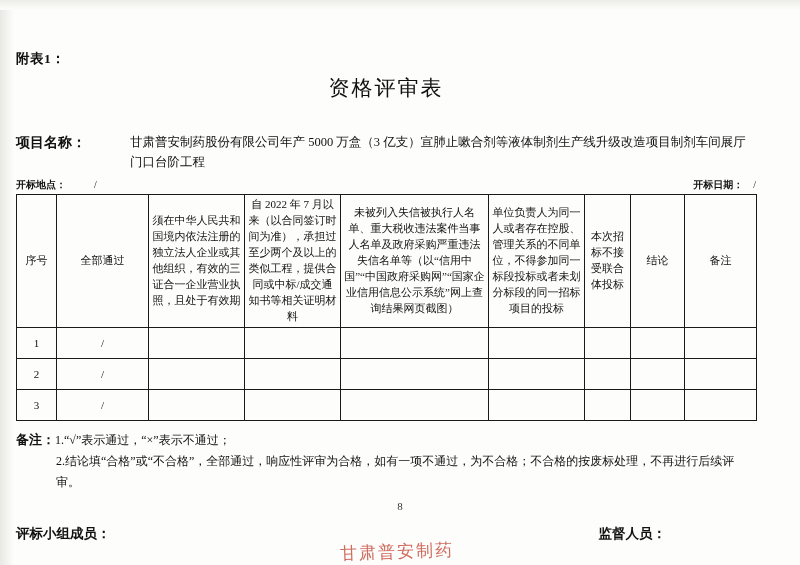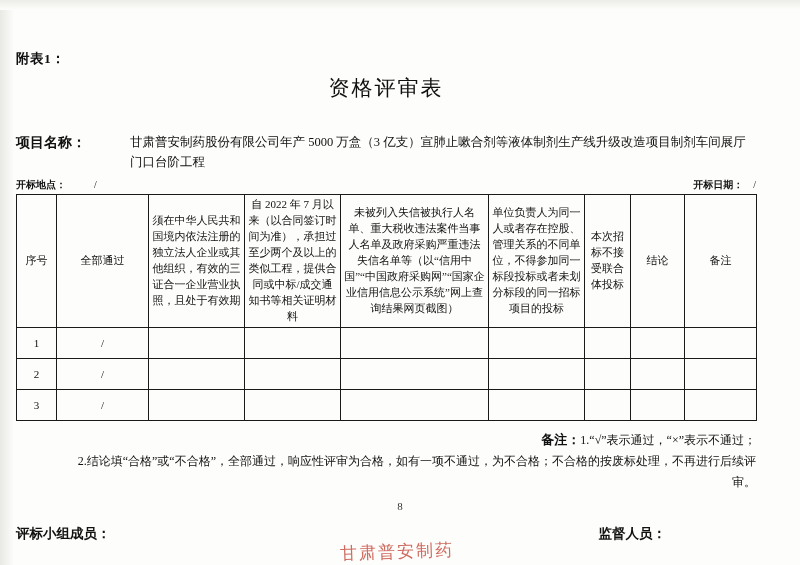--- a/index.html
+++ b/index.html
@@ -127,21 +127,20 @@
     margin-top: 8px;
     font-size: 12px;
     line-height: 1.75;
   }
   .notes .note-head {
     font-weight: bold;
     font-size: 13px;
   }
   .note-line {
     display: block;
-    text-align: right;
   }
   .note-indent {
     padding-left: 40px;
   }
   .signature-row {
     display: flex;
     margin-top: 32px;
     font-size: 13.5px;
     font-weight: bold;
   }

